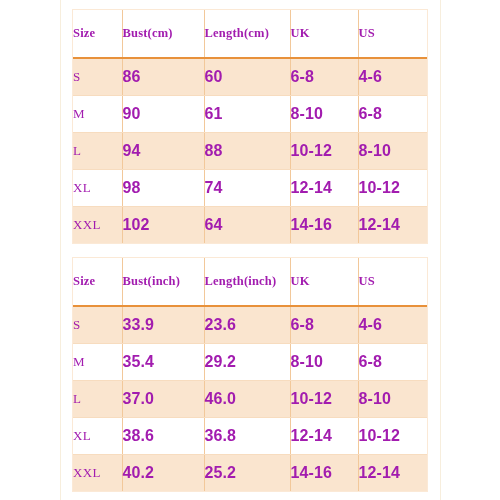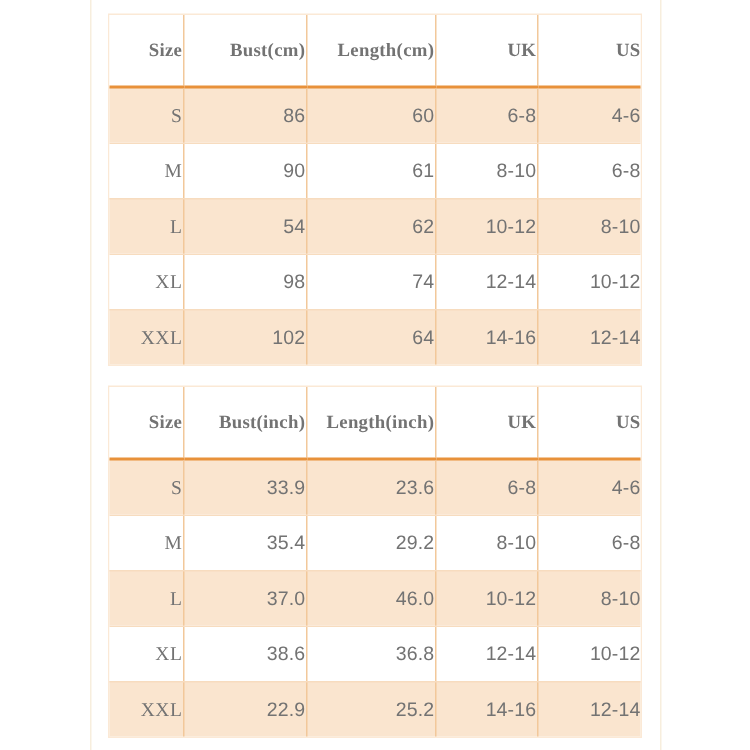--- a/index.html
+++ b/index.html
@@ -51,23 +51,23 @@
   table.size-table col.c-size   { width: 49px; }
   table.size-table col.c-bust   { width: 82px; }
   table.size-table col.c-length { width: 86px; }
   table.size-table col.c-uk     { width: 68px; }
   table.size-table col.c-us     { width: 69px; }
 
   table.size-table th,
   table.size-table td {
     border-right: 1px solid #f2c89a;
     border-bottom: 1px solid #f7dcbf;
-    text-align: right;
+    text-align: left;
     vertical-align: middle;
-    color: #737373;
+    color: #a21caf;
     padding: 0;
   }
   table.size-table th:last-child,
   table.size-table td:last-child {
     border-right: none;
   }
 
   table.size-table thead th {
     height: 47px;
     background: #ffffff;
@@ -93,22 +93,22 @@
   }
 
   td.size-cell {
     font-family: "Liberation Serif", serif;
     font-weight: normal;
     font-size: 13px;
     letter-spacing: .3px;
   }
   td.value-cell {
     font-family: "Liberation Sans", sans-serif;
-    font-weight: normal;
-    font-size: 13px;
+    font-weight: bold;
+    font-size: 16px;
     letter-spacing: .1px;
   }
 </style>
 </head>
 <body>
 
 <div id="page">
 
   <div class="edge-line left"></div>
   <div class="edge-line right"></div>
@@ -141,22 +141,22 @@
         </tr>
         <tr class="plain">
           <td class="size-cell">M</td>
           <td class="value-cell">90</td>
           <td class="value-cell">61</td>
           <td class="value-cell">8-10</td>
           <td class="value-cell">6-8</td>
         </tr>
         <tr class="shaded">
           <td class="size-cell">L</td>
-          <td class="value-cell">54</td>
-          <td class="value-cell">62</td>
+          <td class="value-cell">94</td>
+          <td class="value-cell">88</td>
           <td class="value-cell">10-12</td>
           <td class="value-cell">8-10</td>
         </tr>
         <tr class="plain">
           <td class="size-cell">XL</td>
           <td class="value-cell">98</td>
           <td class="value-cell">74</td>
           <td class="value-cell">12-14</td>
           <td class="value-cell">10-12</td>
         </tr>
@@ -213,21 +213,21 @@
         </tr>
         <tr class="plain">
           <td class="size-cell">XL</td>
           <td class="value-cell">38.6</td>
           <td class="value-cell">36.8</td>
           <td class="value-cell">12-14</td>
           <td class="value-cell">10-12</td>
         </tr>
         <tr class="shaded">
           <td class="size-cell">XXL</td>
-          <td class="value-cell">22.9</td>
+          <td class="value-cell">40.2</td>
           <td class="value-cell">25.2</td>
           <td class="value-cell">14-16</td>
           <td class="value-cell">12-14</td>
         </tr>
       </tbody>
     </table>
   </div>
 
 </div>
 

